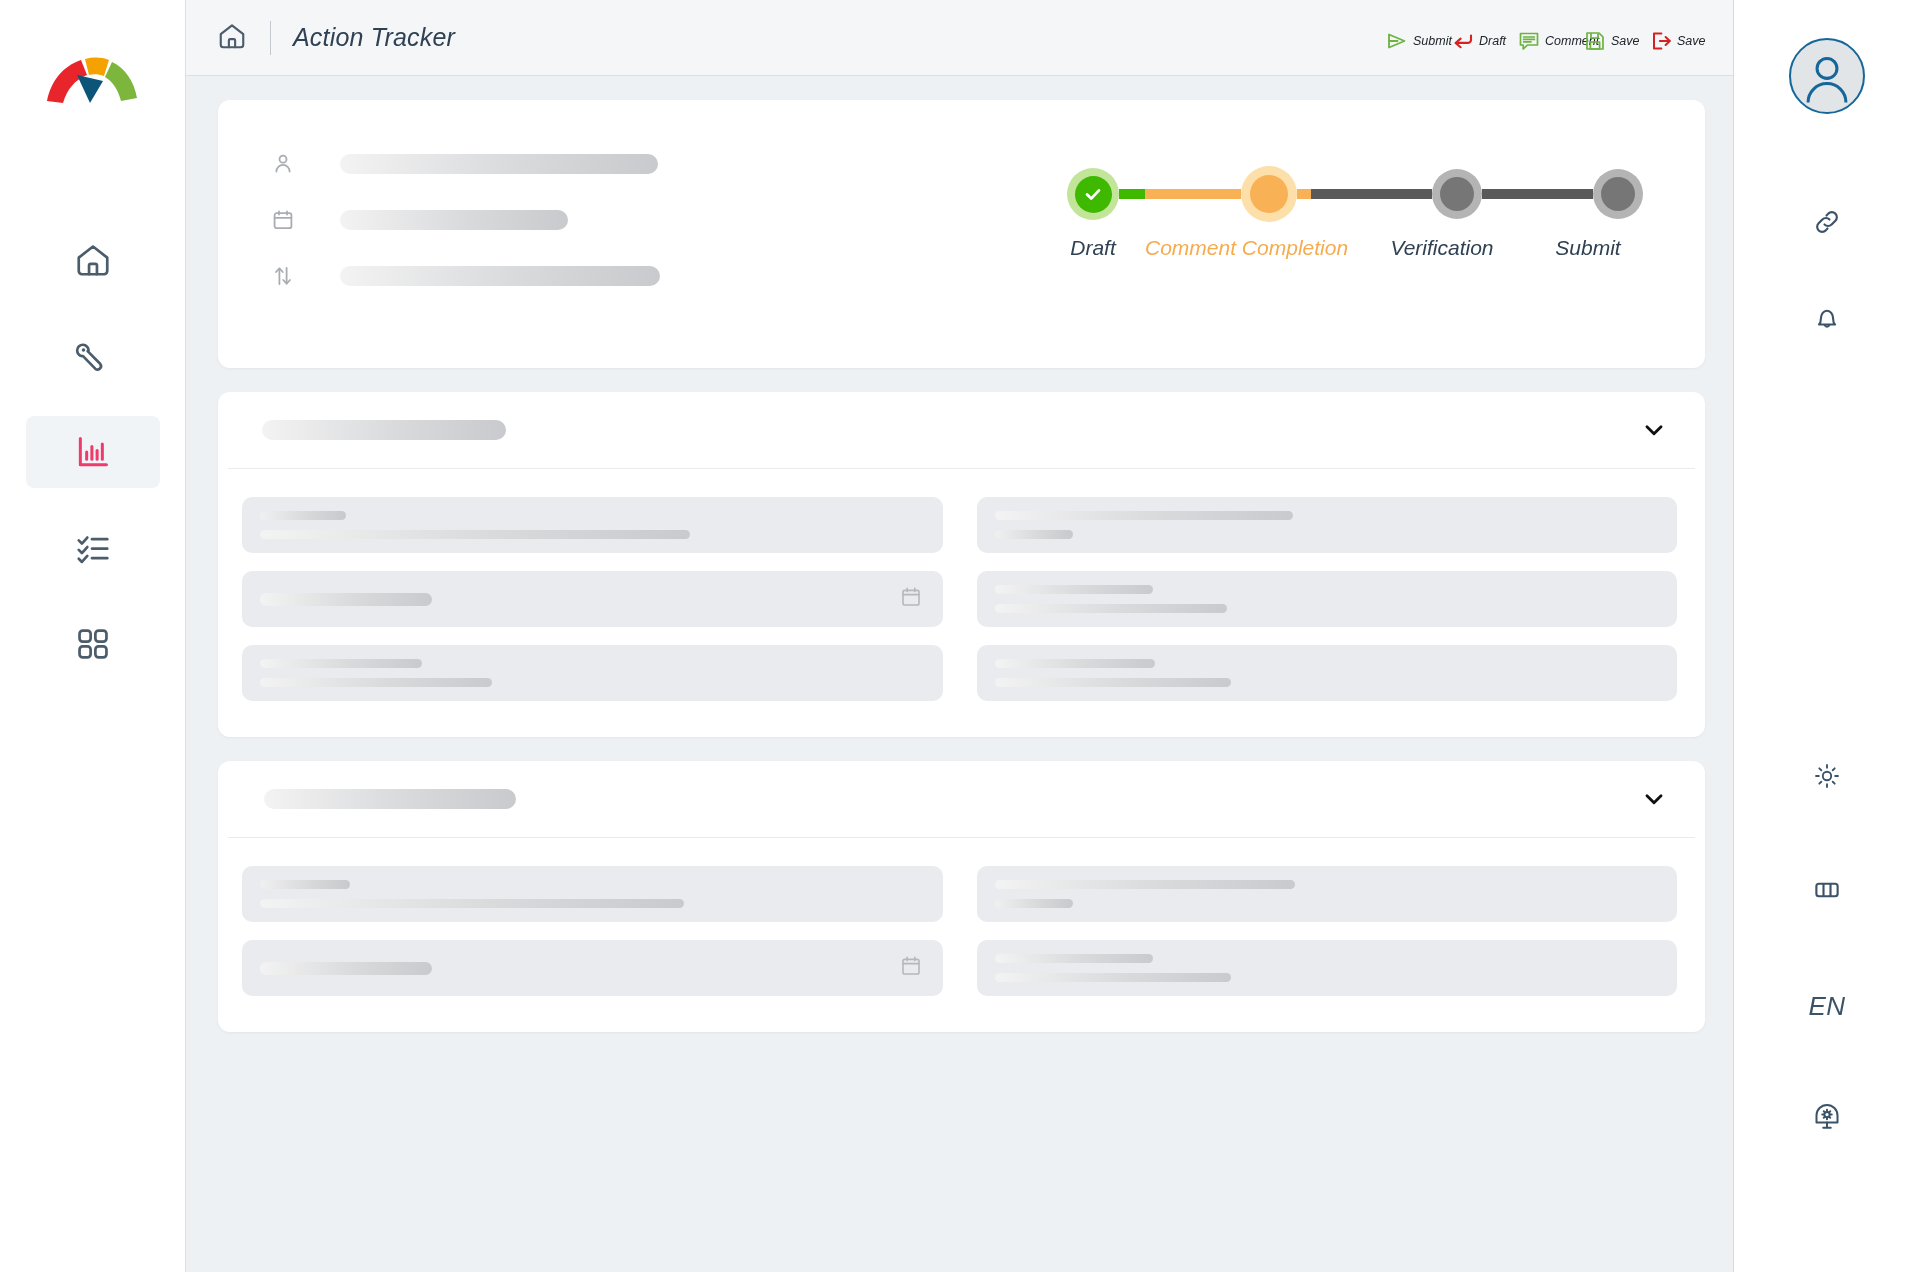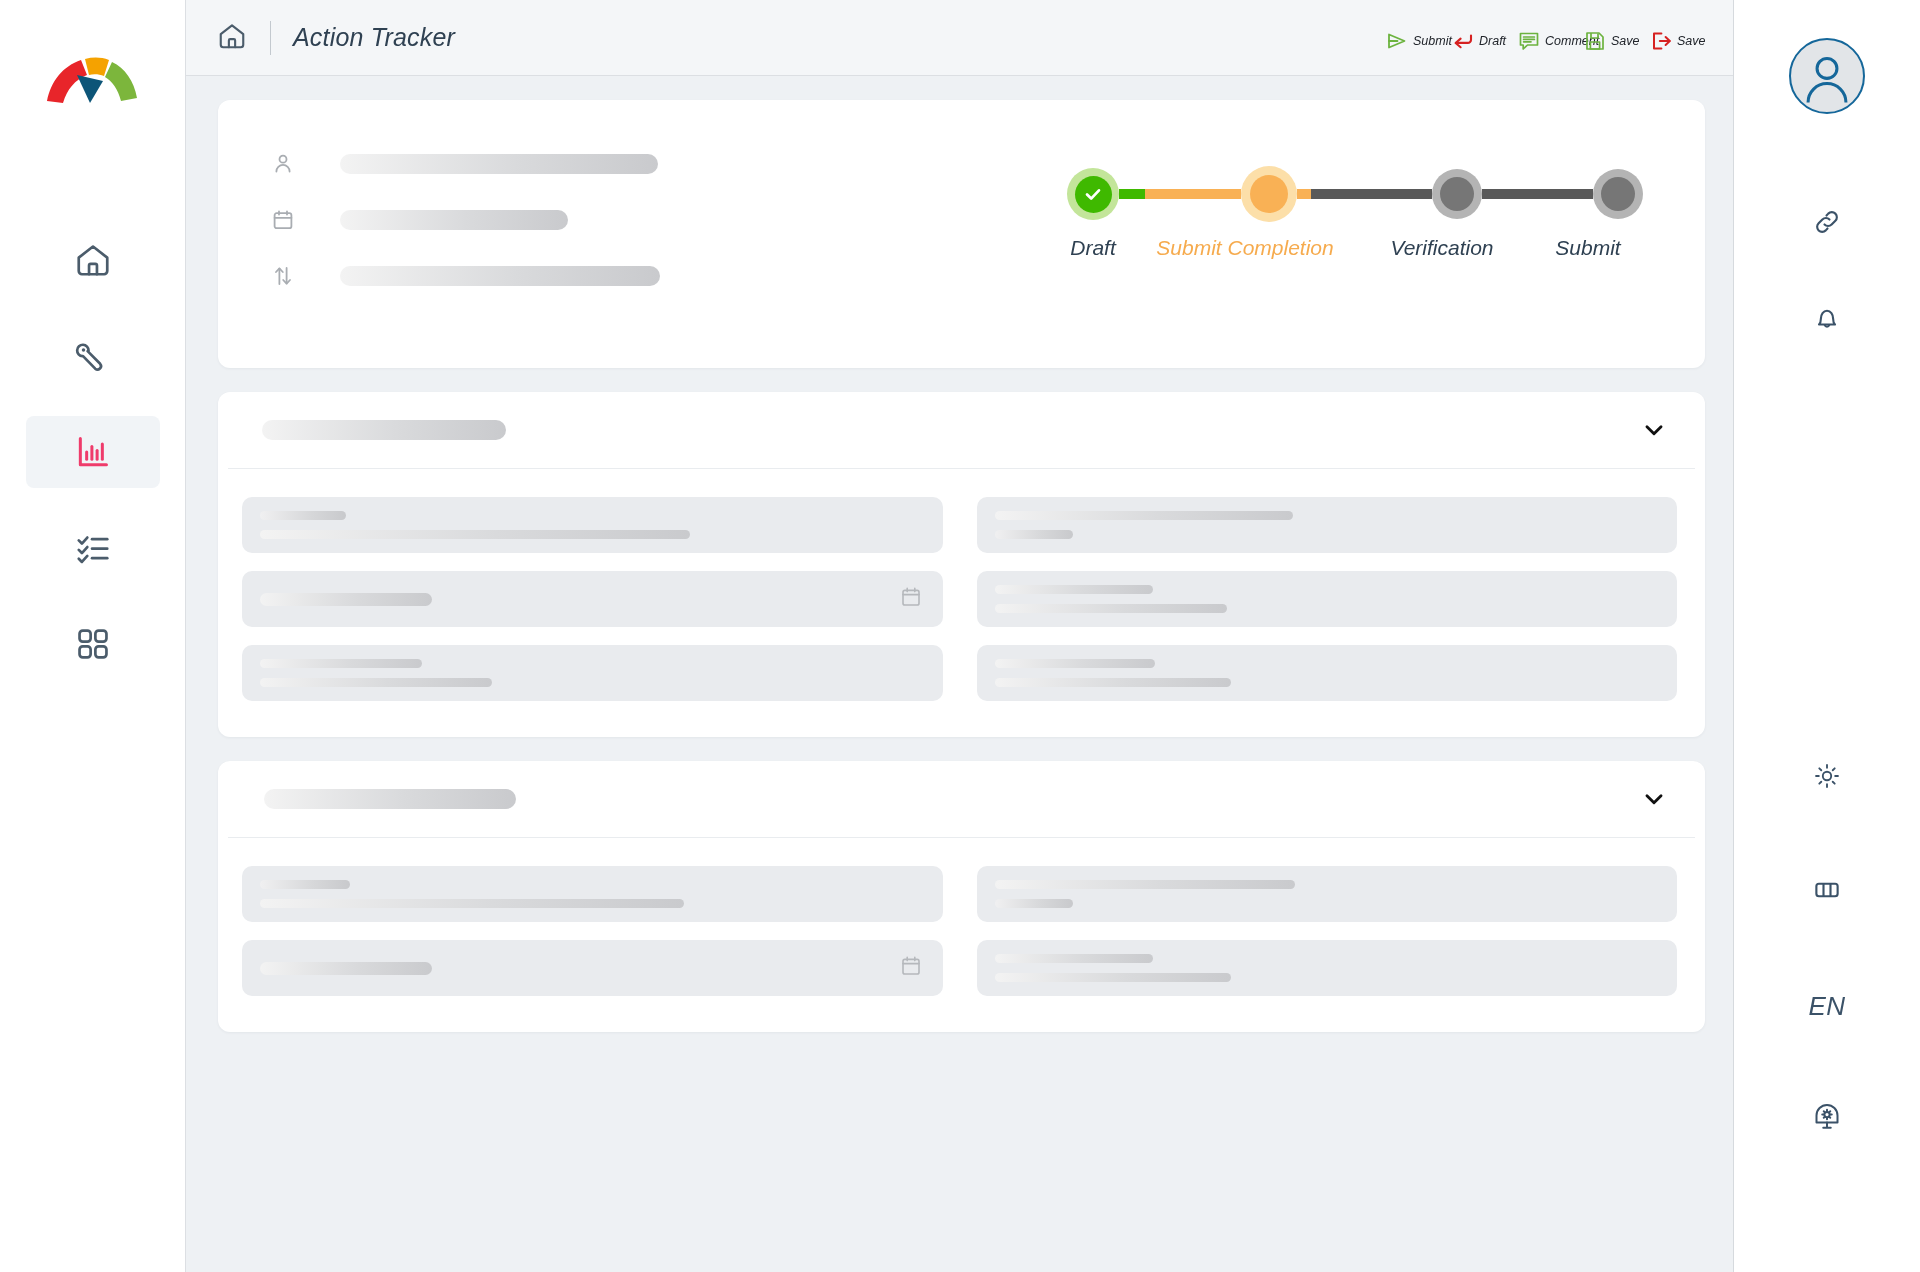--- a/index.html
+++ b/index.html
@@ -447,21 +447,21 @@
             <div class="connector c-gray" style="width:85px"></div>
             <div class="step-node">
               <span class="halo todo">
                 <span class="dot todo"></span>
               </span>
             </div>
           </div>
 
           <div class="step-labels">
             <span class="step-label" style="width:96px;margin-left:-22px">Draft</span>
-            <span class="step-label is-current" style="width:200px;margin-left:4px">Submit Completion</span>
+            <span class="step-label is-current" style="width:200px;margin-left:4px">Comment Completion</span>
             <span class="step-label" style="width:150px;margin-left:22px">Verification</span>
             <span class="step-label" style="width:110px;margin-left:16px">Submit</span>
           </div>
         </div>
       </section>
 
       <section class="card">
         <div class="sec-head">
           <span class="skel" style="width:244px;margin-left:20px"></span>
           <span class="chev">

